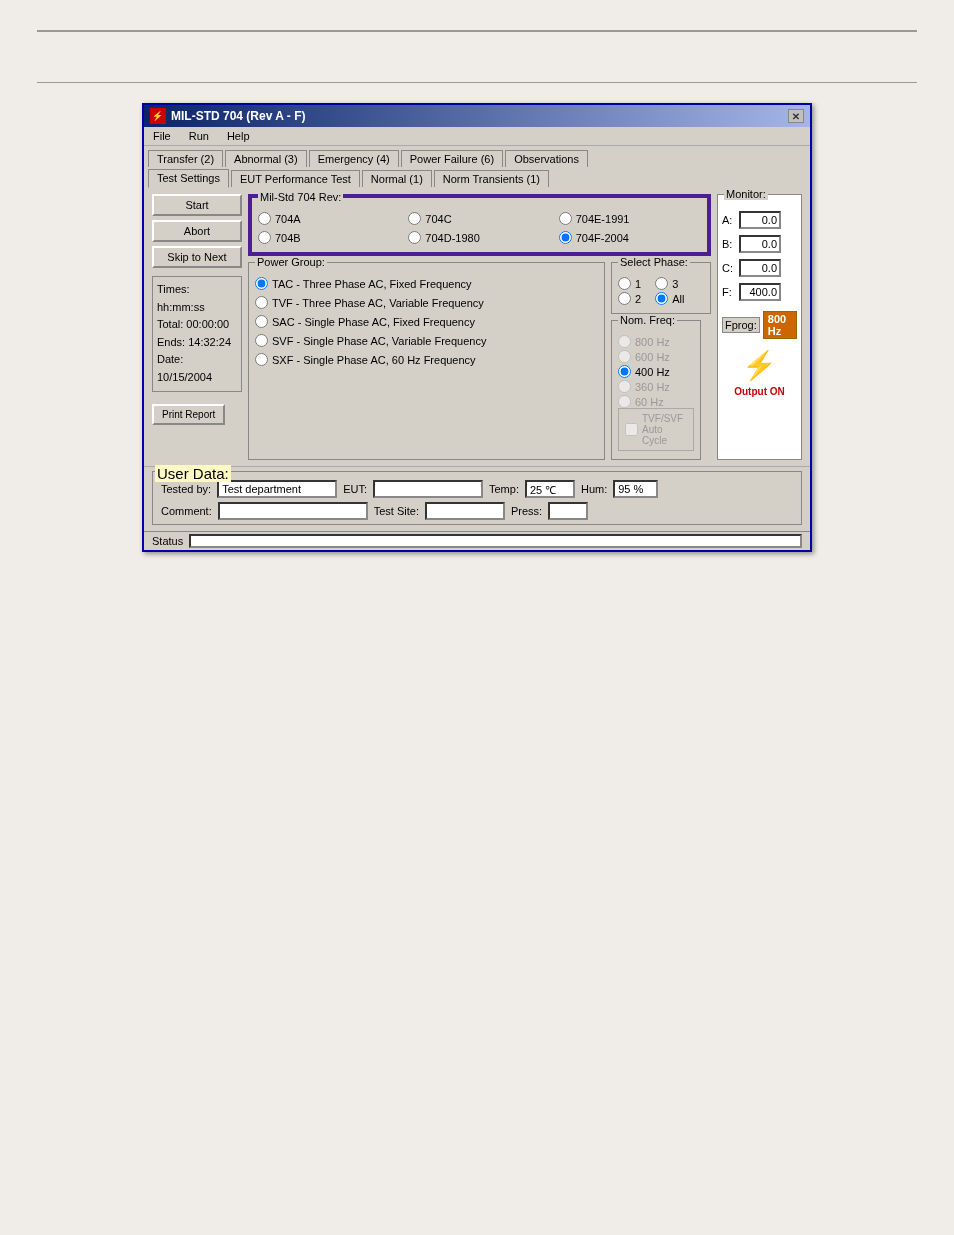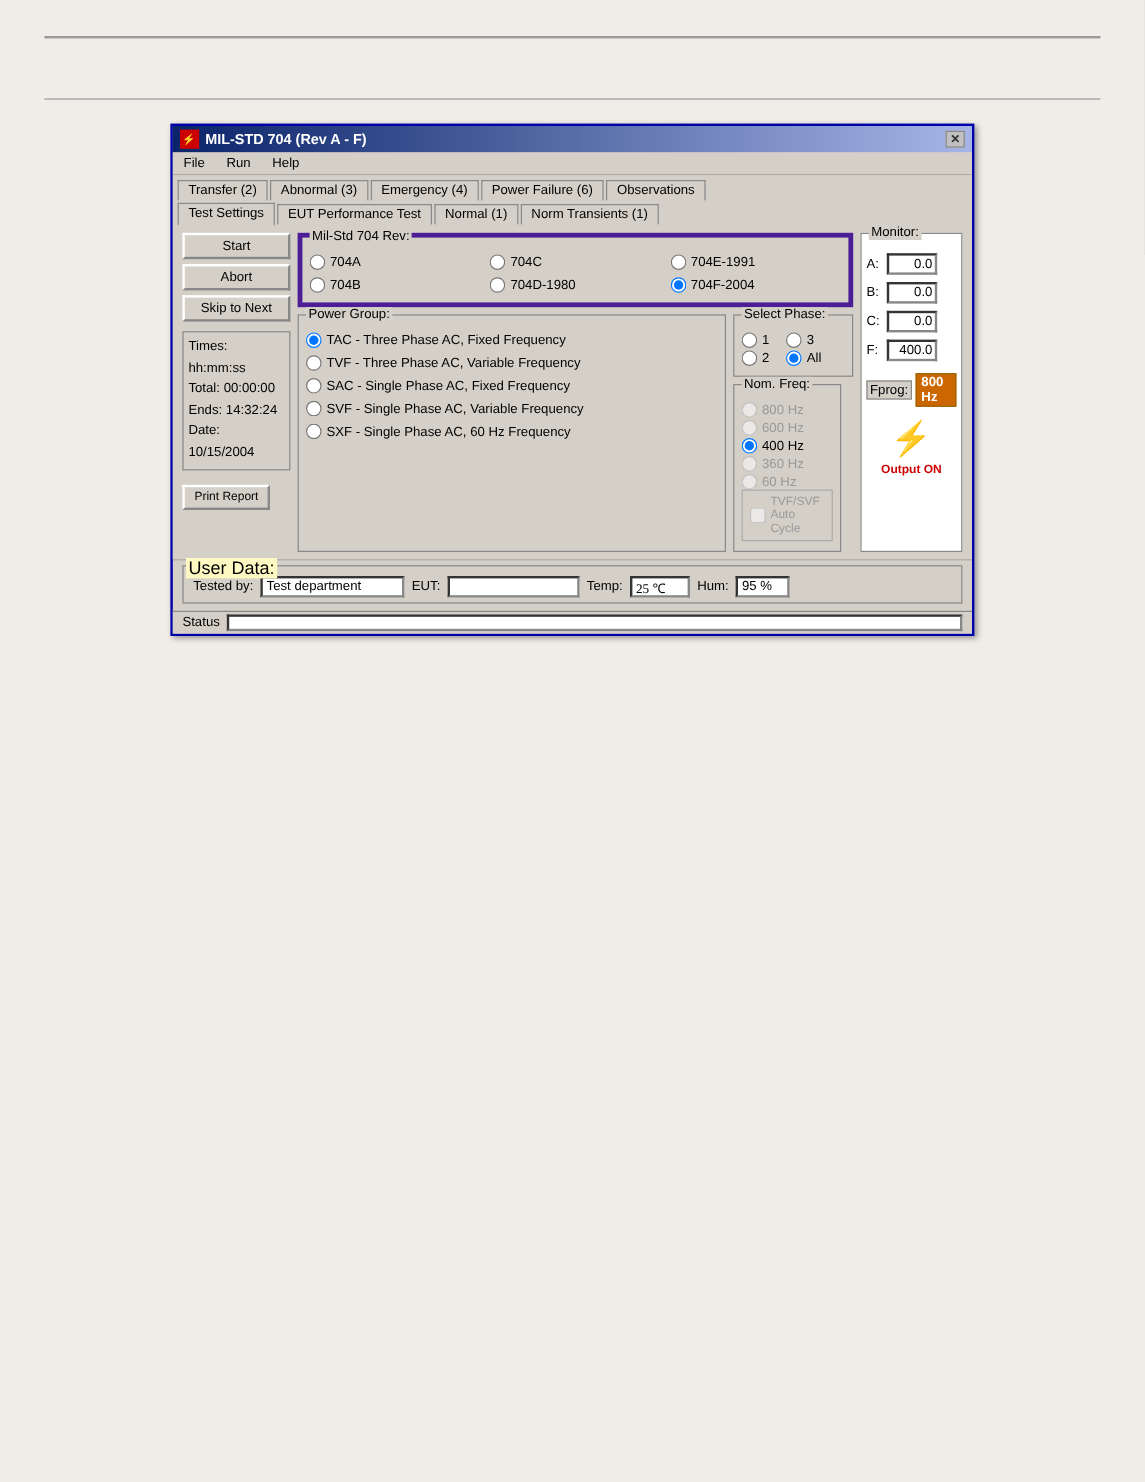--- a/index.html
+++ b/index.html
@@ -643,23 +643,31 @@
 
     <div class="user-data-section">
       <div class="user-data-group">
         <span class="user-data-title">User Data:</span>
         <div class="user-data-row">
           <span>Tested by:</span>
           <input type="text" class="user-input long-input" value="Test department" style="">
           <span>EUT:</span>
           <input type="text" class="user-input eut-input" value="" style="">
           <span>Temp:</span>
-          <input type="text" class="user-input short-input" value="25 ℃" style="width: 50px; font-family: Liberation Serif, serif;">
+          <input type="text" class="user-input short-input" value="25 ℃" style="width: 50px;">
           <span>Hum:</span>
           <input type="text" class="user-input short-input" value="95 %" style="width: 45px;">
+        </div>
+        <div class="user-data-row">
+          <span>Comment:</span>
+          <input type="text" class="user-input" value="" style="width: 150px;">
+          <span>Test Site:</span>
+          <input type="text" class="user-input med-input" value="" style="">
+          <span>Press:</span>
+          <input type="text" class="user-input short-input" value="" style="">
         </div>
       </div>
     </div>
 
     <div class="statusbar">
       <span>Status</span>
       <div class="status-panel"></div>
     </div>
   </div>
 

